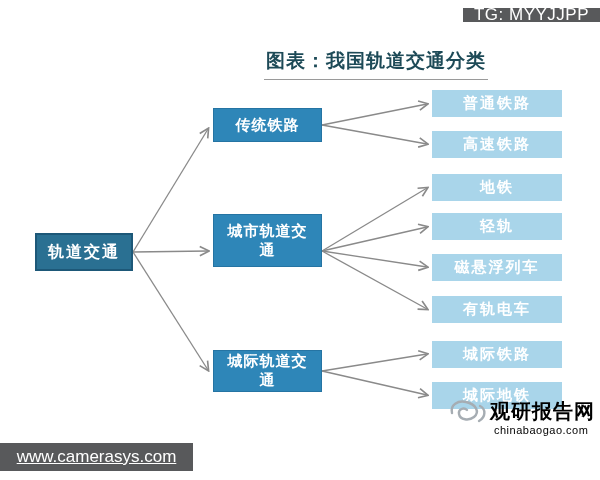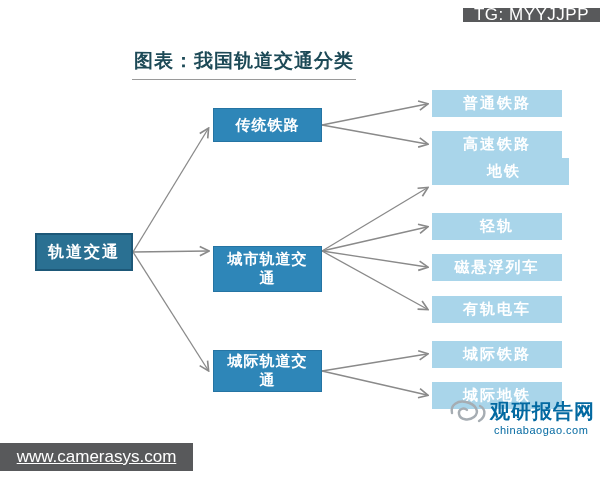--- a/index.html
+++ b/index.html
@@ -5,21 +5,21 @@
   html,body{margin:0;padding:0;background:#fff;}
   .canvas{
     position:relative;width:600px;height:480px;background:#ffffff;overflow:hidden;
     font-family:"Liberation Sans","DejaVu Sans",sans-serif;
   }
   .tg-badge{
     position:absolute;left:463px;top:8px;width:137px;height:14px;
     background:#58595b;color:#ffffff;font-size:17px;
     display:flex;align-items:center;justify-content:center;letter-spacing:.5px;
   }
-  .title-wrap{position:absolute;left:0;top:48px;width:488px;text-align:center;}
+  .title-wrap{position:absolute;left:0;top:48px;width:488px;text-align:right;}
   .title{
     display:inline-block;color:#1d4a57;font-size:19px;font-weight:bold;
     padding:0 2px 5px 2px;border-bottom:1px solid #9a9a9a;letter-spacing:1px;
   }
   .edges{position:absolute;left:0;top:0;width:600px;height:480px;}
   .node{
     position:absolute;display:flex;align-items:center;justify-content:center;
     text-align:center;color:#ffffff;font-weight:bold;line-height:1.25;
   }
   .node.root{
@@ -28,21 +28,21 @@
     box-sizing:border-box;
   }
   .node.branch{
     left:213px;width:109px;background:#2e86b8;border:1px solid #2574a3;
     font-size:15px;box-sizing:border-box;padding:12px 11px;letter-spacing:1px;
   }
   .node.leaf{
     left:432px;width:130px;height:27px;background:#a9d5ea;
     font-size:15px;letter-spacing:2px;
   }
-  .watermark{position:absolute;left:446px;top:396px;width:150px;color:#0369a1;}
+  .watermark{position:absolute;left:446px;top:396px;width:150px;color:#000000;}
   .wm-row{display:flex;align-items:center;}
   .wm-logo{width:44px;height:30px;flex:0 0 auto;}
   .wm-name{font-size:20px;font-weight:bold;letter-spacing:1px;white-space:nowrap;}
   .wm-domain{font-size:11px;margin-left:48px;margin-top:-2px;letter-spacing:.5px;}
   .footer-bar{
     position:absolute;left:0;top:443px;width:193px;height:28px;background:#58595b;
     color:#ffffff;font-size:17px;display:flex;align-items:center;justify-content:center;text-decoration:underline;
   }
 </style>
 </head>
@@ -76,26 +76,26 @@
       <line x1="322" y1="251" x2="427" y2="309" marker-end="url(#ah)"></line>
 
       <line x1="322" y1="371" x2="427" y2="354" marker-end="url(#ah)"></line>
       <line x1="322" y1="371" x2="427" y2="395" marker-end="url(#ah)"></line>
     </g>
   </svg>
 
   <div class="node root">轨道交通</div>
 
   <div class="node branch" style="top:108px;height:34px;">传统铁路</div>
-  <div class="node branch" style="top:246px;height:46px;">城市轨道交通</div>
+  <div class="node branch" style="top:214px;height:53px;">城市轨道交通</div>
   <div class="node branch" style="top:350px;height:42px;">城际轨道交通</div>
 
   <div class="node leaf" style="top:90px;">普通铁路</div>
   <div class="node leaf" style="top:131px;">高速铁路</div>
-  <div class="node leaf" style="top:158px;padding-left:7px;">地铁</div>
+  <div class="node leaf" style="top:174px;">地铁</div>
   <div class="node leaf" style="top:254px;">磁悬浮列车</div>
   <div class="node leaf" style="top:213px;">轻轨</div>
   <div class="node leaf" style="top:296px;">有轨电车</div>
   <div class="node leaf" style="top:341px;">城际铁路</div>
   <div class="node leaf" style="top:382px;">城际地铁</div>
 
   <div class="watermark">
     <div class="wm-row">
       <svg class="wm-logo" viewBox="0 0 44 30">
         <g fill="none" stroke="#a6adb3" stroke-width="2.4" stroke-linecap="round">

